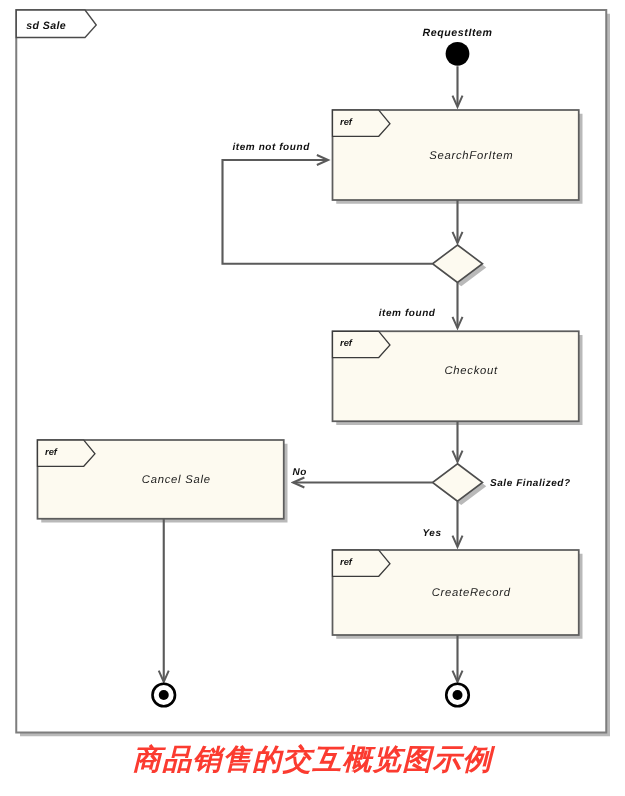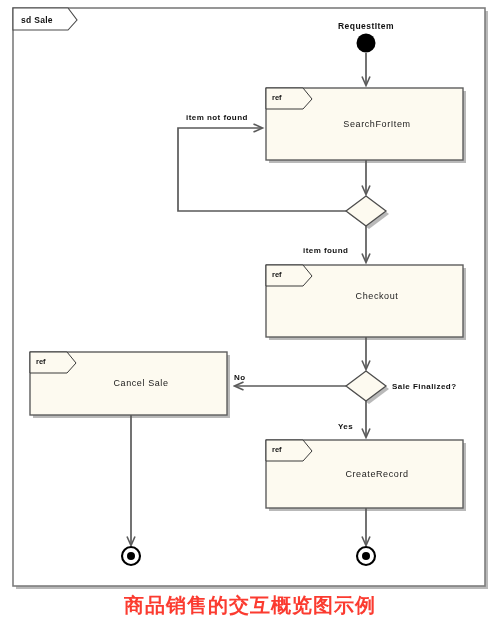--- a/index.html
+++ b/index.html
@@ -12,20 +12,21 @@
     height: 637px;
     position: relative;
     font-family: "Liberation Sans", "DejaVu Sans", sans-serif;
     overflow: hidden;
   }
   #stage {
     position: absolute;
     left: 0; top: 0;
     width: 500px;
     height: 637px;
+    font-style: italic;
   }
   svg#diagram {
     position: absolute;
     left: 0; top: 0;
     width: 500px;
     height: 596px;
     display: block;
   }
   .frame-rect {
     fill: #ffffff;
@@ -101,21 +102,21 @@
     letter-spacing: 0.45px;
     text-anchor: middle;
   }
   #caption {
     position: absolute;
     left: 0;
     top: 592px;
     width: 500px;
     text-align: center;
     color: #fb3b30;
-    font-size: 20px;
+    font-size: 23px;
     font-weight: bold;
     font-family: "DejaVu Sans", "Liberation Sans", sans-serif;
     letter-spacing: 1px;
     white-space: nowrap;
   }
 </style>
 </head>
 <body>
 
 <div id="stage">

